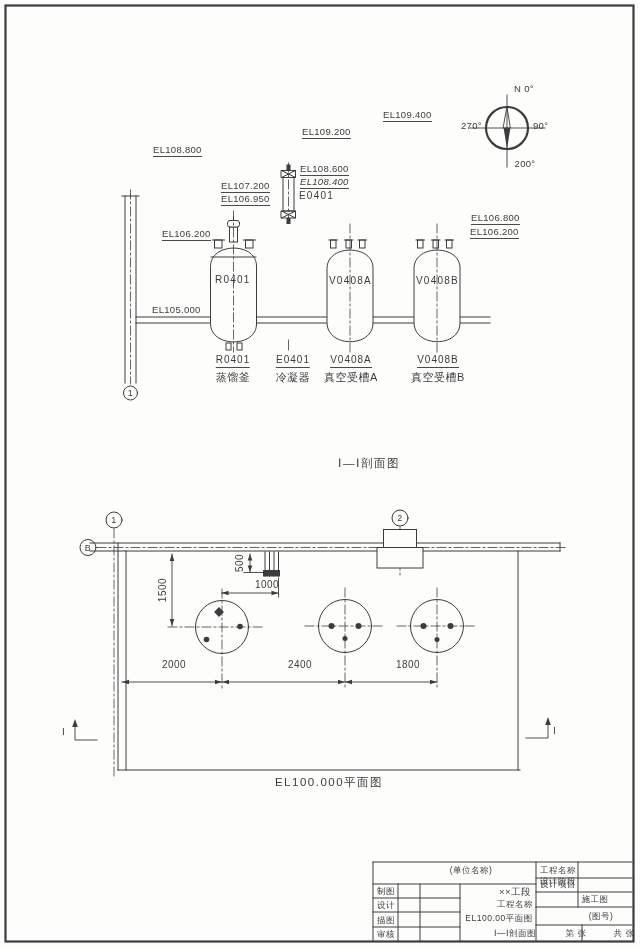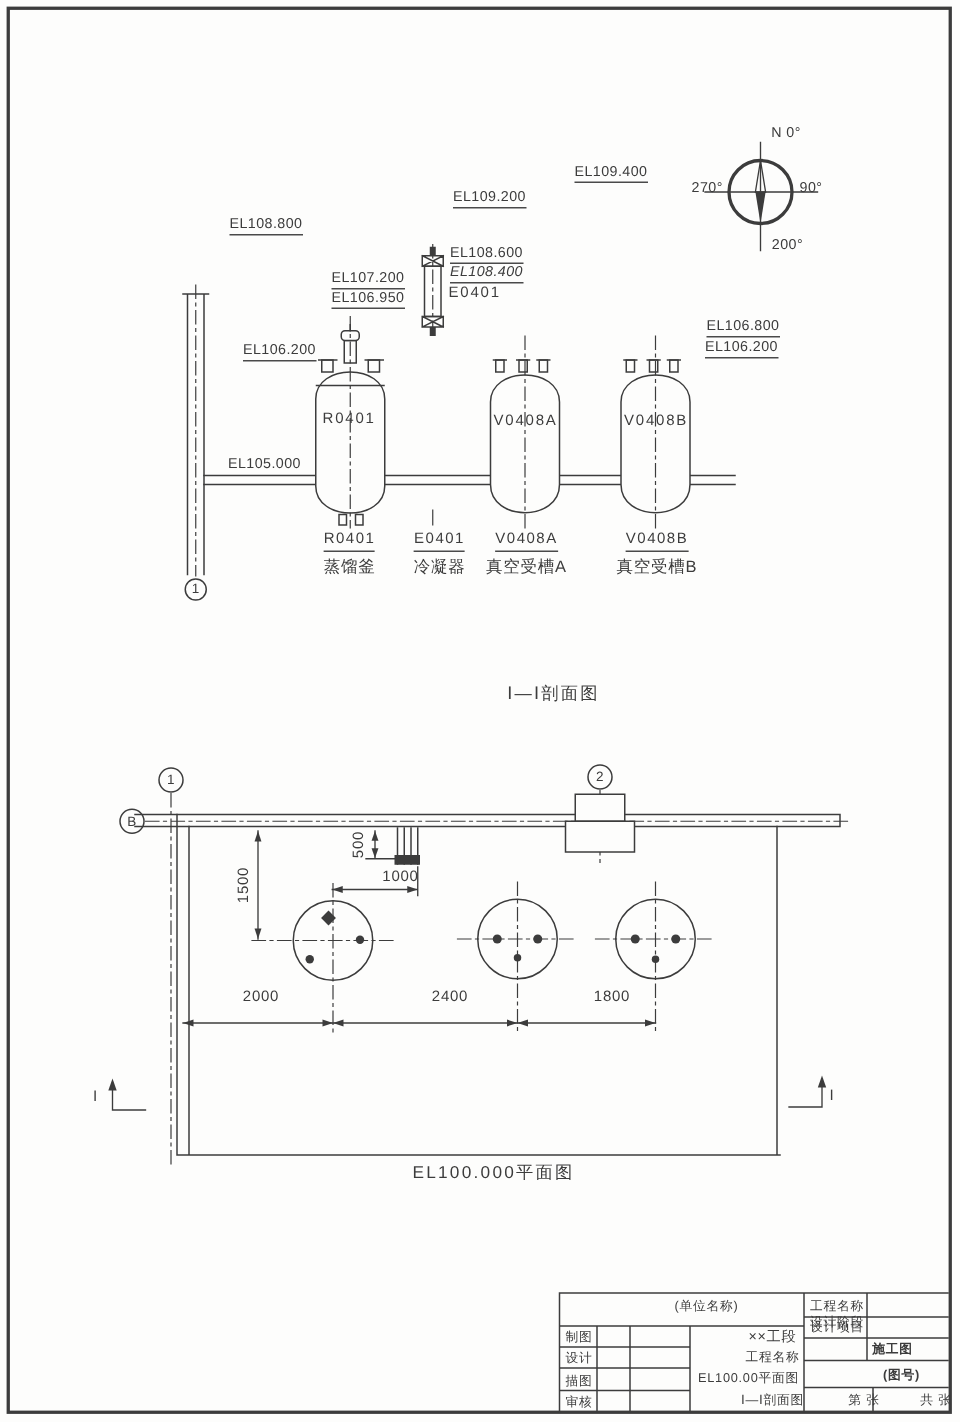--- a/index.html
+++ b/index.html
@@ -222,18 +222,18 @@
   <div class="lbl tb" style="left:377px;top:930px;">审核</div>
 
   <div class="lbl tb hc" style="left:498px;top:887px;font-size:9.5px;">××工段</div>
   <div class="lbl tb hc" style="left:498px;top:900px;">工程名称</div>
   <div class="lbl tb hc" style="left:482px;top:914px;">EL100.00平面图</div>
   <div class="lbl tb hc" style="left:498px;top:929px;">Ⅰ—Ⅰ剖面图</div>
 
   <div class="lbl tb" style="left:540px;top:866px;">工程名称</div>
   <div class="lbl tb" style="left:540px;top:880px;">设计项目</div>
   <div class="lbl tb" style="left:540px;top:877px;">设计阶段</div>
-  <div class="lbl tb hc" style="left:578px;top:895px;font-weight:bold;">施工图</div>
-  <div class="lbl tb hc" style="left:584px;top:912px;font-weight:bold;">(图号)</div>
+  <div class="lbl tb hc" style="left:578px;top:895px;">施工图</div>
+  <div class="lbl tb hc" style="left:584px;top:912px;">(图号)</div>
   <div class="lbl tb hc" style="left:559px;top:929px;">第  张</div>
   <div class="lbl tb hc" style="left:607px;top:929px;">共  张</div>
 
 </div>
 
 </body></html>

